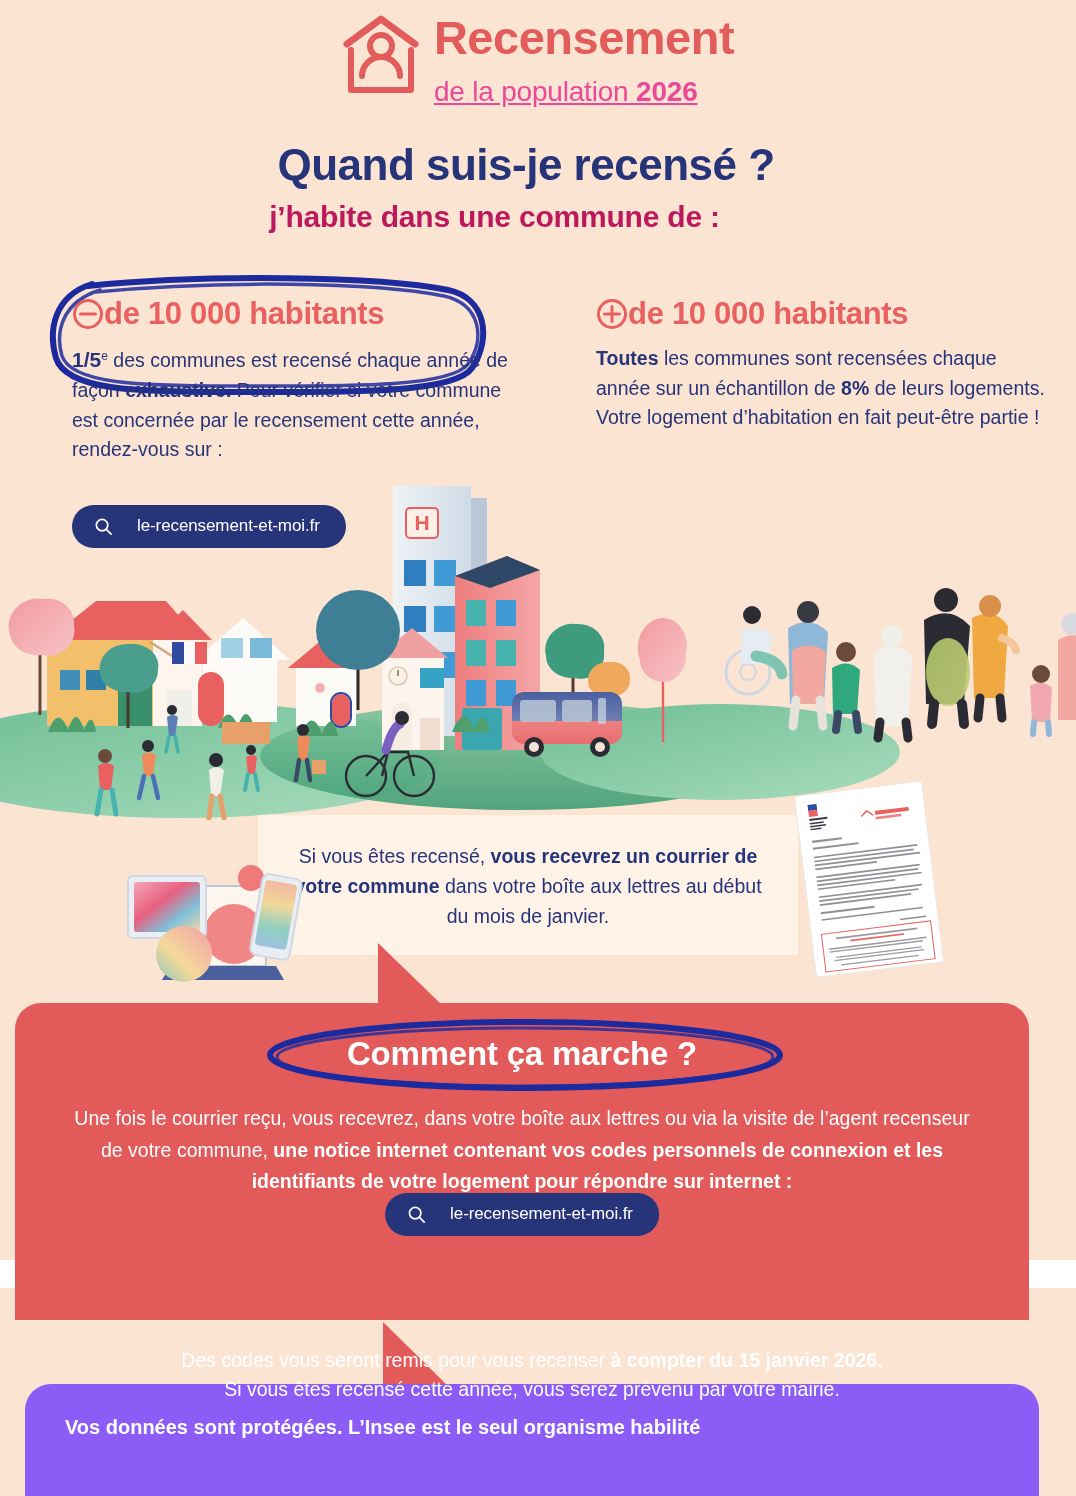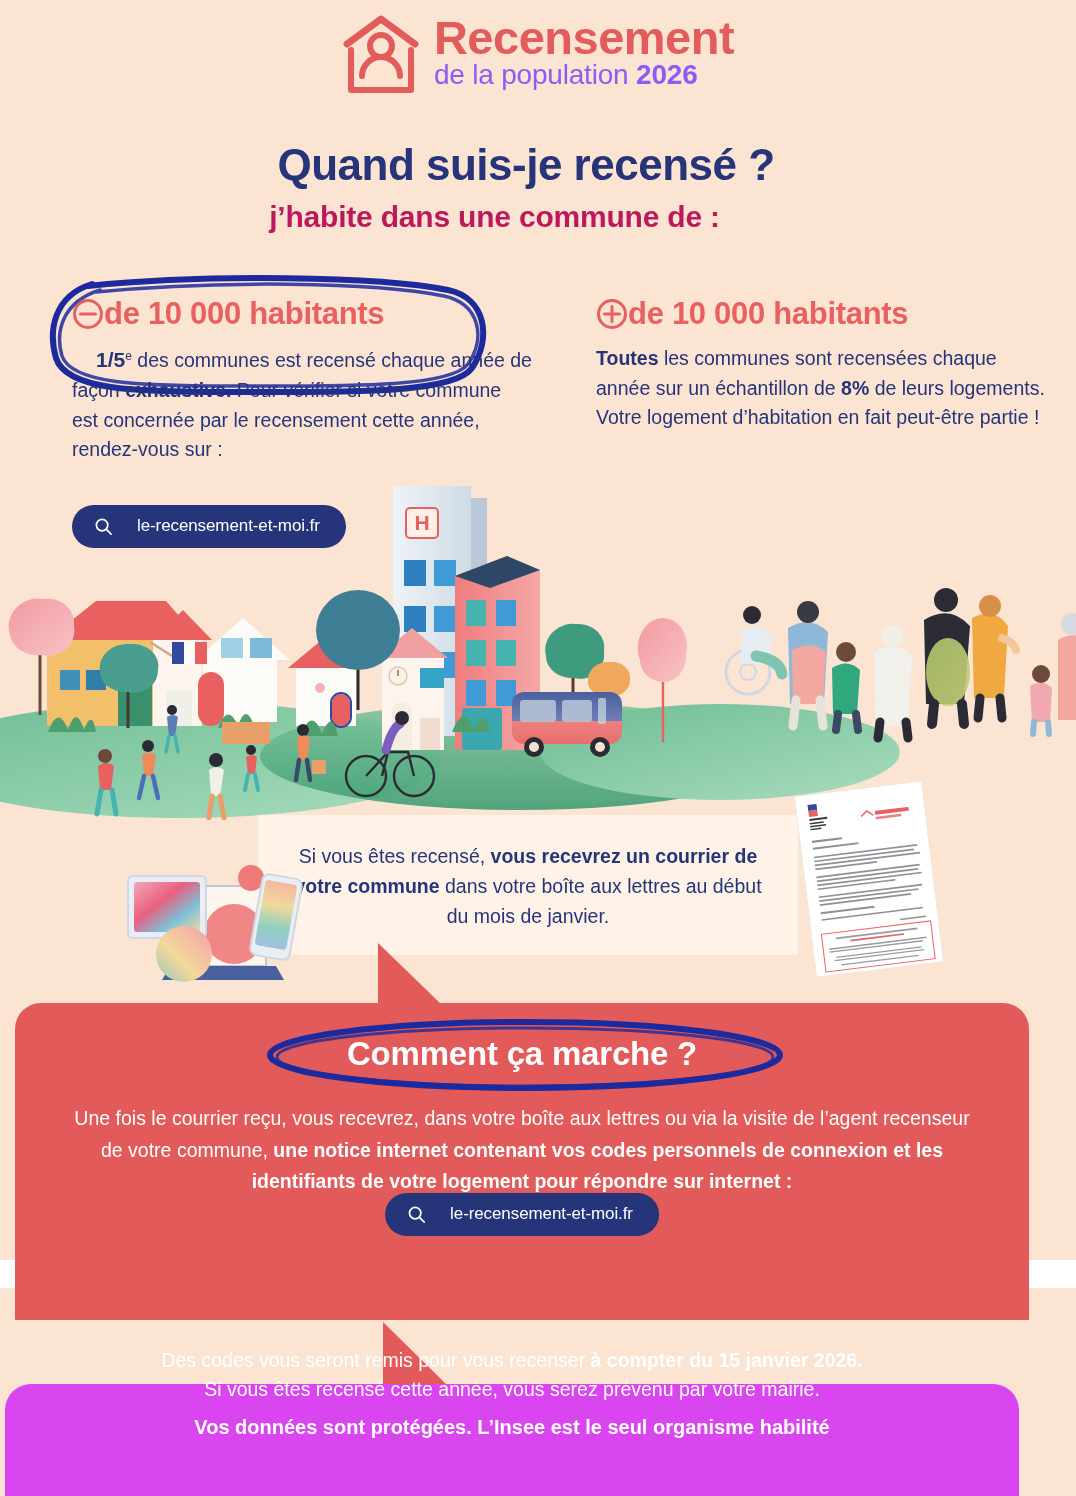--- a/index.html
+++ b/index.html
@@ -12,38 +12,38 @@
 
   
   .band-top{ position:absolute; left:0; top:0; width:1076px; height:1260px; background:#fce4d3; }
   .band-bottom{ position:absolute; left:0; top:1288px; width:1076px; height:208px; background:#fce4d3; }
 
   
   .logo-wrap{ position:absolute; left:0; top:14px; width:1076px; display:flex; justify-content:center; gap:14px; }
   .logo-mark{ width:78px; height:82px; flex:0 0 auto; }
   .logo-text{ display:flex; flex-direction:column; line-height:1; }
   .logo-line1{ font-size:47px; font-weight:700; color:#e25c5c; letter-spacing:-.5px; }
-  .logo-line2{ font-size:28px; color:#8b5cf6; margin-top:0; letter-spacing:-.2px; }
+  .logo-line2{ font-size:28px; color:#ec4899; margin-top:17px; letter-spacing:-.2px;text-decoration:underline; }
   .logo-line2 b{ font-weight:700; }
 
   
   .title{ position:absolute; left:0; top:140px; width:1052px; text-align:center;
     font-size:44px; font-weight:700; color:#26347a; letter-spacing:-.5px; }
   .subtitle{ position:absolute; left:0; top:200px; width:989px; text-align:center;
     font-size:30px; font-weight:700; color:#be185d; letter-spacing:-.2px; }
 
   
   .col{ position:absolute; width:460px; }
   .col-left{ left:72px; top:296px; }
   .col-right{ left:596px; top:296px; }
   .col-head{ display:flex; align-items:center; gap:0; font-size:31px; font-weight:700; color:#e8605f; letter-spacing:-.3px; white-space:nowrap; }
   .sign{ width:32px; height:32px; flex:0 0 auto; }
   .col-body{ margin-top:12px; font-size:19.5px; line-height:1.52; color:#26347a; }
   .col-body b{ font-weight:700;text-align:center; }
-  .col-body .frac{ font-weight:700; font-size:21px;margin-left:24px; }
+  .col-body .frac{ font-weight:700; font-size:21px; }
   .col-body sup{ font-size:.62em; vertical-align:super; }
 
   
   .scribble{ position:absolute; left:48px; top:272px; width:448px; height:128px; pointer-events:none; }
 
   
   .pill{ display:inline-flex; align-items:center; gap:24px; background:#26347a; color:#ffffff;
     border-radius:40px; padding:11px 26px 12px 22px; font-size:17px; letter-spacing:-.1px; }
   .pill .mag{ width:19px; height:19px; flex:0 0 auto; }
   .pill-left{ position:absolute; left:72px; top:505px; }
@@ -68,26 +68,26 @@
     font-size:33px; font-weight:700; color:#ffffff; letter-spacing:-.2px; }
   .scribble2{ position:absolute; left:245px; top:14px; width:530px; height:76px; }
   .red1-body{ position:absolute; left:50px; top:100px; width:914px; text-align:center;
     font-size:19.5px; line-height:1.62; color:#ffffff; }
   .red1-body b{ font-weight:700; }
   .pill-red{ position:absolute; left:50%; top:190px; transform:translateX(-50%); }
 
   
   .notch2{ position:absolute; left:383px; top:1322px; width:0; height:0;
     border-left:0 solid transparent; border-right:63px solid transparent; border-bottom:62px solid #e35a5a; }
-  .red2{ position:absolute; left:5px; top:1384px; width:1014px; height:112px;
-    background:#d946ef; border-radius:26px 26px 0 0; }
+  .red2{ position:absolute; left:25px; top:1384px; width:1014px; height:112px;
+    background:#8b5cf6; border-radius:26px 26px 0 0; }
   .red2 .l1{ position:absolute; left:40px; top:-38px; width:934px; text-align:center;
     font-size:19.5px; line-height:1.48; color:#ffffff; }
   .red2 .l1 b{ font-weight:700; }
-  .red2 .l2{ position:absolute; left:40px; top:28px; width:934px; text-align:center;
+  .red2 .l2{ position:absolute; left:40px; top:28px; width:934px; 
     font-size:20px; line-height:1.5; font-weight:700; color:#ffffff; }
 </style>
 </head>
 <body>
 
 <div class="page">
 
   <div class="band-top"></div>
   <div class="band-bottom"></div>
 

